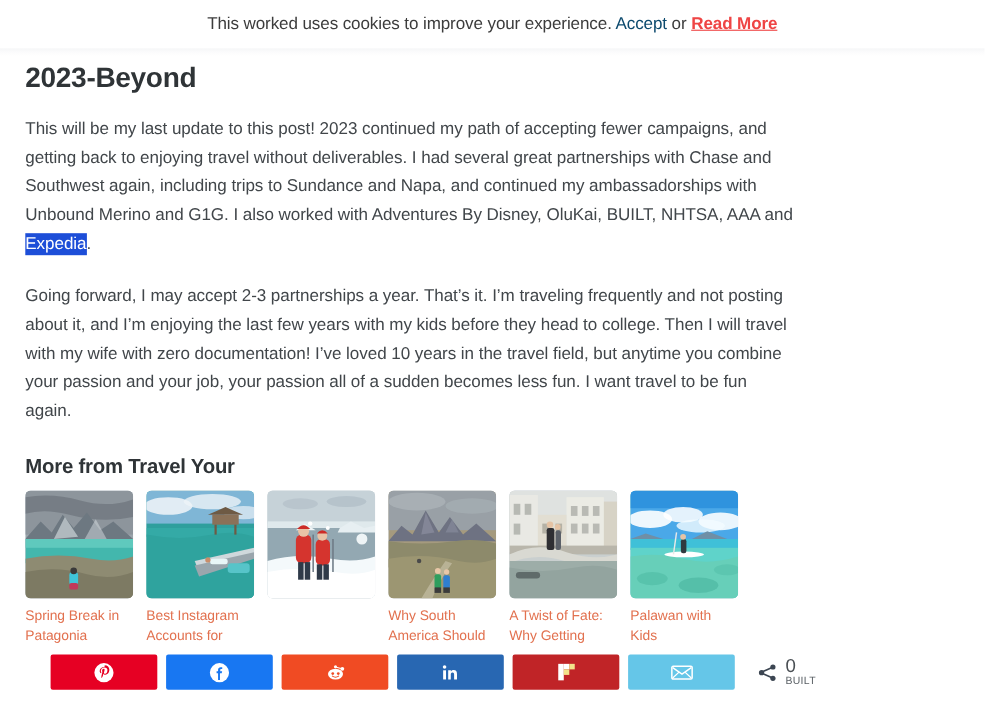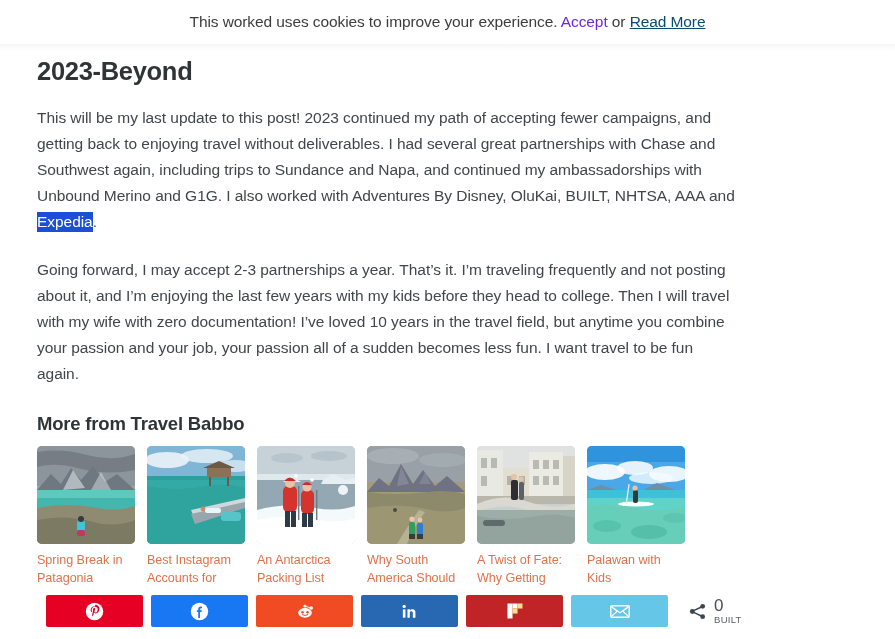--- a/index.html
+++ b/index.html
@@ -30,39 +30,39 @@
     width: 100%; height: 7px;
     background: linear-gradient(to bottom, #f5f6f7 0%, #fbfbfc 45%, #ffffff 100%);
   }
   .cookie-text {
     font-size: 15.5px;
     color: #3c3c3c;
     letter-spacing: -0.1px;
     white-space: nowrap;
   }
   .cookie-accept {
-    color: #6d28d9;
+    color: #0c4a6e;
     cursor: pointer;
   }
   .cookie-readmore {
-    color: #0c4a6e;
-    font-weight: normal;
+    color: #ef4444;
+    font-weight: bold;
     text-decoration: underline;
     cursor: pointer;
   }
 
   
   .article {
     position: absolute;
     top: 44px; left: 0;
     width: 895px;
     padding: 0;
   }
   .content {
-    margin-left: 37px;
+    margin-left: 23px;
     width: 700px;
   }
   h2.post-heading {
     font-size: 25.5px;
     font-weight: bold;
     color: #2f3437;
     margin: 12px 0 0 0;
     letter-spacing: -0.3px;
     line-height: 1.2;
   }
@@ -174,21 +174,21 @@
 
 <div class="article">
   <div class="content">
 
     <h2 class="post-heading">2023-Beyond</h2>
 
     <p class="body-par"><span>This will be my last update to this post! 2023 continued my path of accepting fewer campaigns, and getting back to enjoying travel without deliverables. I had several great partnerships with Chase and Southwest again, including trips to Sundance and Napa, and continued my ambassadorships with Unbound Merino and G1G. I also worked with Adventures By Disney, OluKai, BUILT, NHTSA, AAA and </span><span class="sel">Expedia</span><span>.</span></p>
 
     <p class="body-par second">Going forward, I may accept 2-3 partnerships a year. That’s it. I’m traveling frequently and not posting about it, and I’m enjoying the last few years with my kids before they head to college. Then I will travel with my wife with zero documentation! I’ve loved 10 years in the travel field, but anytime you combine your passion and your job, your passion all of a sudden becomes less fun. I want travel to be fun again.</p>
 
-    <h3 class="more-heading">More from Travel Babbo</h3>
+    <h3 class="more-heading">More from Travel Your</h3>
 
     <div class="related-row">
 
       <div class="related-card">
         <div class="thumb">
           <svg viewBox="0 0 98 98" preserveAspectRatio="none">
             <rect width="98" height="98" fill="#9aa4ab"></rect>
             <rect width="98" height="40" fill="#8d959c"></rect>
             <path d="M0 6 Q25 2 50 9 Q75 16 98 8 L98 24 Q70 30 40 22 Q18 16 0 21 Z" fill="#6f767d" opacity=".75"></path>
             <path d="M0 44 L14 28 L24 38 L34 22 L44 34 L56 20 L68 36 L80 28 L98 44 Z" fill="#6d7881"></path>
@@ -254,21 +254,20 @@
             <circle cx="39" cy="30" r="2" fill="#ffffff"></circle>
             <circle cx="55" cy="34" r="1.8" fill="#ffffff"></circle>
             <rect x="28" y="65" width="5" height="16" fill="#2f3a49"></rect>
             <rect x="34" y="65" width="5" height="16" fill="#2f3a49"></rect>
             <rect x="45" y="67" width="5" height="14" fill="#2f3a49"></rect>
             <rect x="51" y="67" width="5" height="14" fill="#2f3a49"></rect>
             <rect x="41" y="40" width="1.4" height="34" fill="#6e7a85"></rect>
             <rect x="59" y="44" width="1.4" height="30" fill="#6e7a85"></rect>
           </svg>
         </div>
-        <div class="related-title">An Antarctica Packing List</div>
       </div>
 
       <div class="related-card">
         <div class="thumb">
           <svg viewBox="0 0 98 98" preserveAspectRatio="none">
             <rect width="98" height="98" fill="#a59a7e"></rect>
             <rect width="98" height="36" fill="#99a0a6"></rect>
             <ellipse cx="26" cy="10" rx="26" ry="8" fill="#aeb5bb" opacity=".7"></ellipse>
             <ellipse cx="76" cy="14" rx="24" ry="7" fill="#a8b0b6" opacity=".65"></ellipse>
             <path d="M0 46 L12 32 L22 40 L34 18 L46 38 L56 24 L68 40 L80 30 L98 46 Z" fill="#6e7282"></path>

